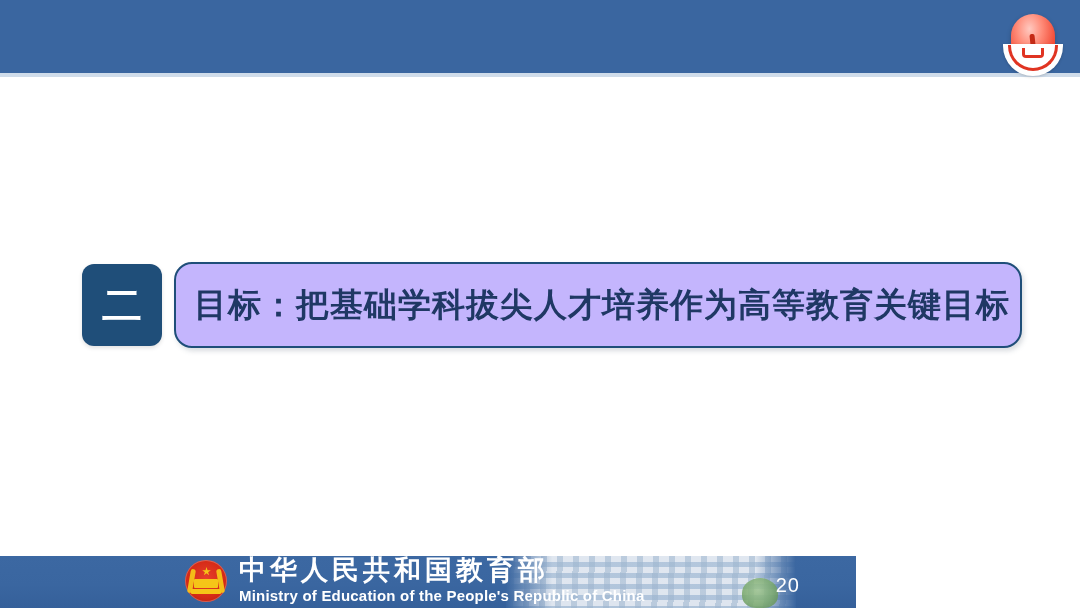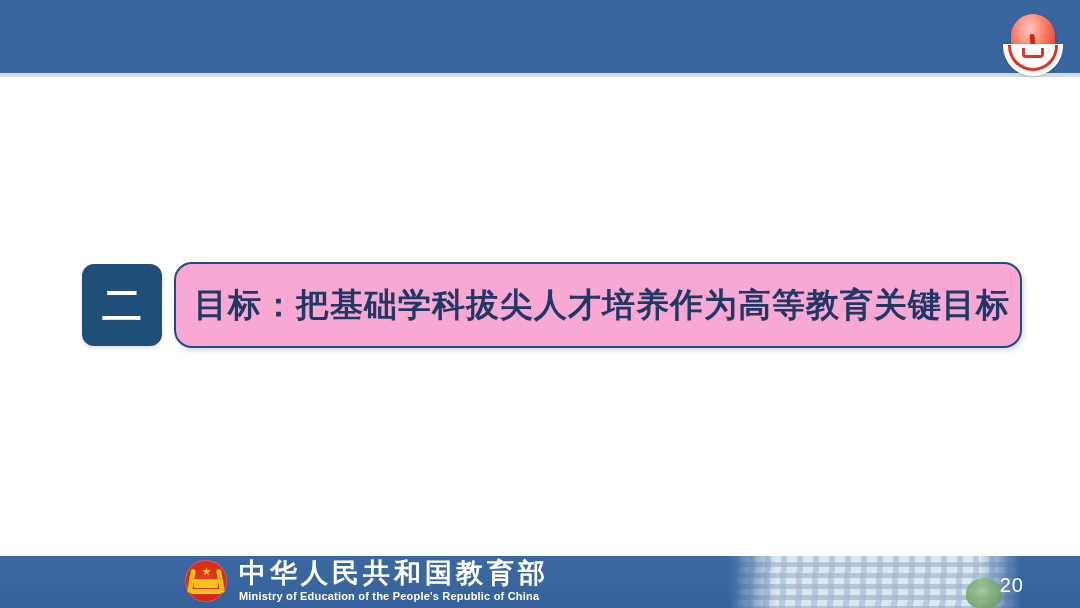--- a/index.html
+++ b/index.html
@@ -124,42 +124,42 @@
     box-shadow: 0 2px 4px rgba(0,0,0,0.12);
   }
   .headline-box {
     position: absolute;
     left: 92px;
     top: 0;
     width: 848px;
     height: 86px;
     border: 2px solid #1f4e79;
     border-radius: 18px;
-    background: #f9a8d4;
+    background: #c4b5fd;
     box-shadow: 2px 3px 5px rgba(120,130,145,0.28);
     display: flex;
     align-items: center;
     box-sizing: border-box;
   }
   .headline-text {
     padding-left: 18px;
     padding-right: 10px;
     color: #1f3864;
     font-size: 33px;
     font-weight: bold;
     letter-spacing: 1px;
     white-space: nowrap;
   }
 
   
   .footer-bar {
     position: absolute;
     left: 0;
     bottom: 0;
-    width: 1080px;
+    width: 856px;
     height: 52px;
     background: linear-gradient(180deg, #3c68a2 0%, #3a66a0 55%, #35609a 100%);
     overflow: hidden;
   }
   .footer-photo {
     position: absolute;
     right: 60px;
     bottom: 0;
     width: 290px;
     height: 52px;
@@ -258,21 +258,21 @@
   .footer-cn {
     color: #ffffff;
     font-family: "Liberation Serif", "DejaVu Serif", serif;
     font-size: 27px;
     font-weight: bold;
     letter-spacing: 4px;
     line-height: 1.05;
   }
   .footer-en {
     color: #ffffff;
-    font-size: 11px;
+    font-size: 15px;
     font-weight: bold;
     letter-spacing: 0.2px;
     line-height: 1.3;
     margin-top: 2px;
   }
 
   .page-number {
     position: absolute;
     right: 56px;
     bottom: 11px;

